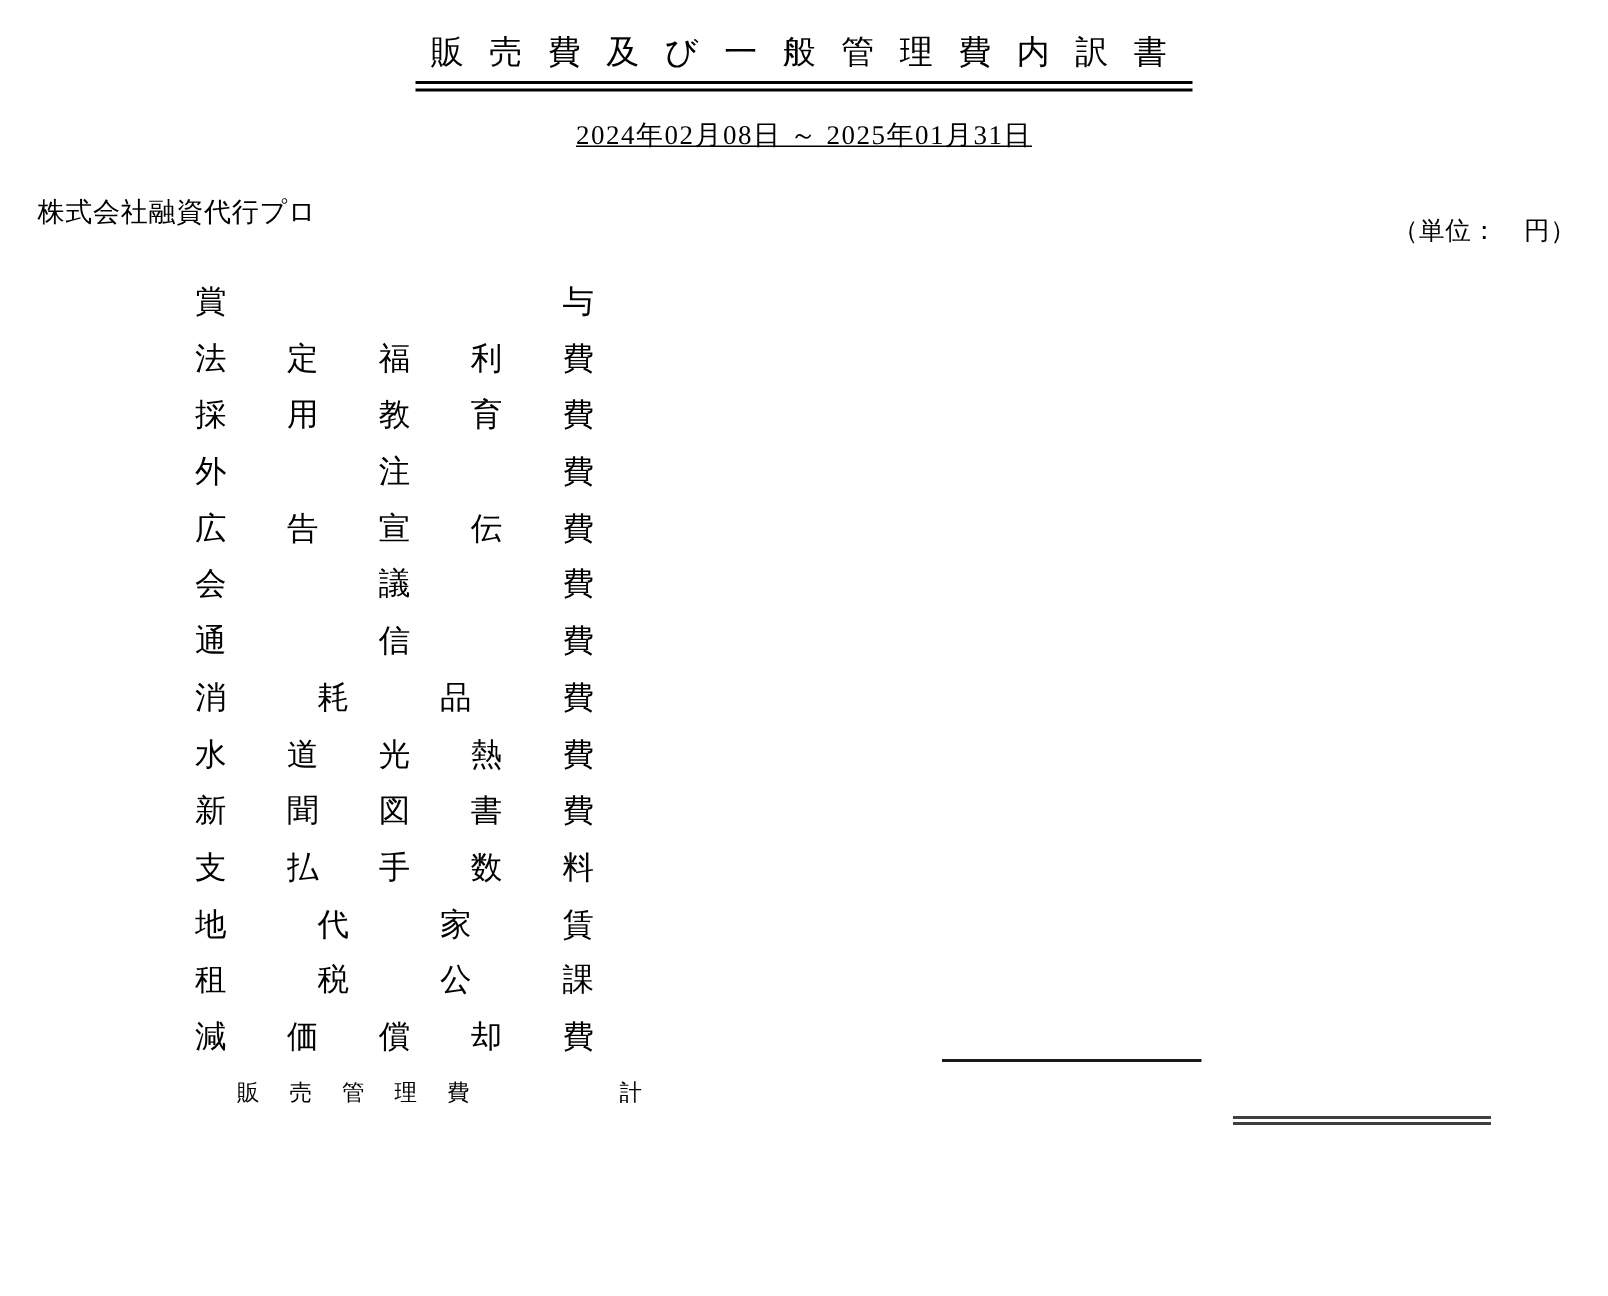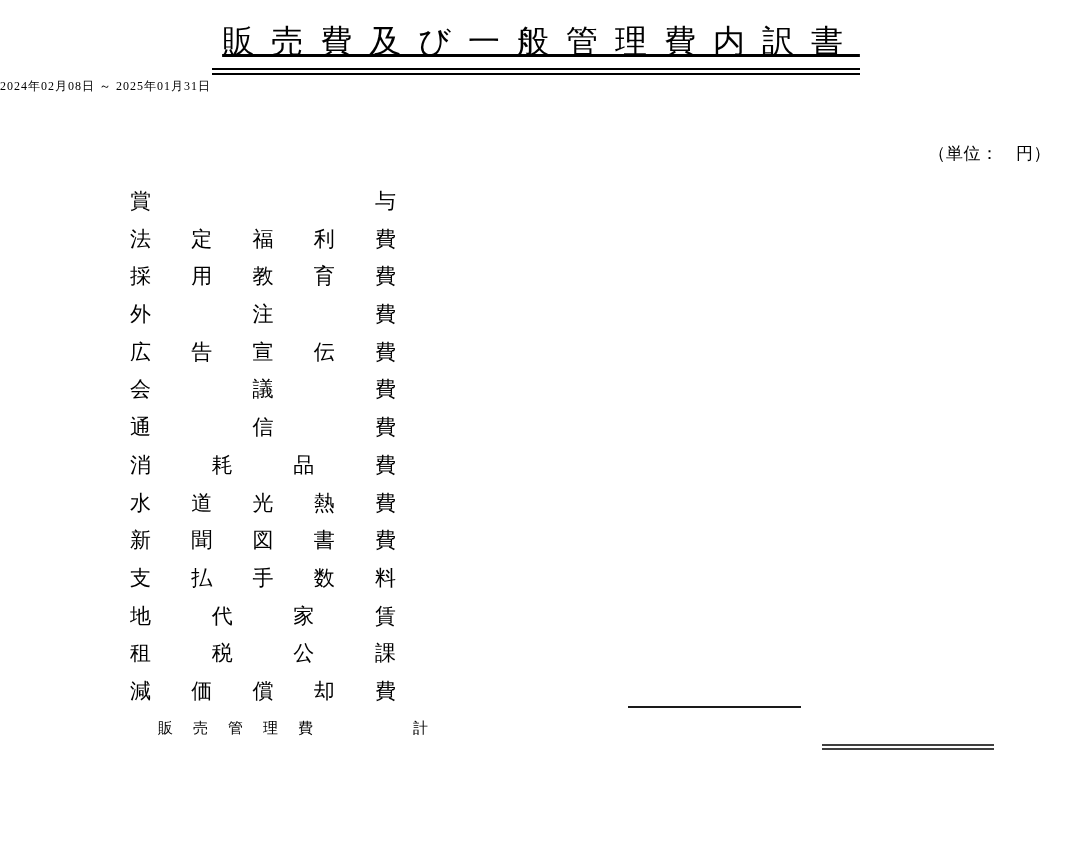--- a/index.html
+++ b/index.html
@@ -15,33 +15,32 @@
     font-family: "Liberation Serif", "DejaVu Serif", serif;
     color: var(--ink);
     overflow: hidden;
   }
   .page { position: relative; width: 1072px; height: 864px; background: var(--paper); }
 
   
   .title-wrap { position: absolute; top: 20px; left: 0; width: 100%; text-align: center; }
   .title-box { display: inline-block; }
   .title {
-    font-size: 32px;
+    font-size: 22px;
     letter-spacing: 17px;
     padding: 0 0 4px 10px;
     white-space: nowrap;
     border-bottom: 2px solid var(--ink);
-    text-decoration: underline;
   }
   .title-underline2 { height: 5px; border-bottom: 2px solid var(--ink); }
 
   
   .period {
     position: absolute; top: 78px; left: 0; width: 100%;
-    text-align: left; font-size: 12px; letter-spacing: 1px; white-space: pre;
+    text-align: center; font-size: 18px; letter-spacing: 1px; white-space: pre; text-decoration: underline;
   }
 
   
   .company { position: absolute; top: 129px; left: 25px; font-size: 18px; letter-spacing: 0.5px; }
   .unit { position: absolute; top: 142px; right: 21px; font-size: 17px; letter-spacing: 0.5px; }
 
   
   .items { position: absolute; left: 130px; top: 183px; width: 266px; }
   .item-row {
     display: flex; justify-content: space-between; align-items: center;
@@ -76,20 +75,21 @@
 
   <div class="title-wrap">
     <div class="title-box">
       <div class="title">販売費及び一般管理費内訳書</div>
       <div class="title-underline2"></div>
     </div>
   </div>
 
   <div class="period">2024年02月08日 ～ 2025年01月31日</div>
 
+  <div class="company">株式会社融資代行プロ</div>
 
   <div class="unit">（単位：　円）</div>
 
   <div class="items" id="items">
       <div class="item-row">
         <span>賞</span>
         <span>与</span>
       </div>
       <div class="item-row">
         <span>法</span>

